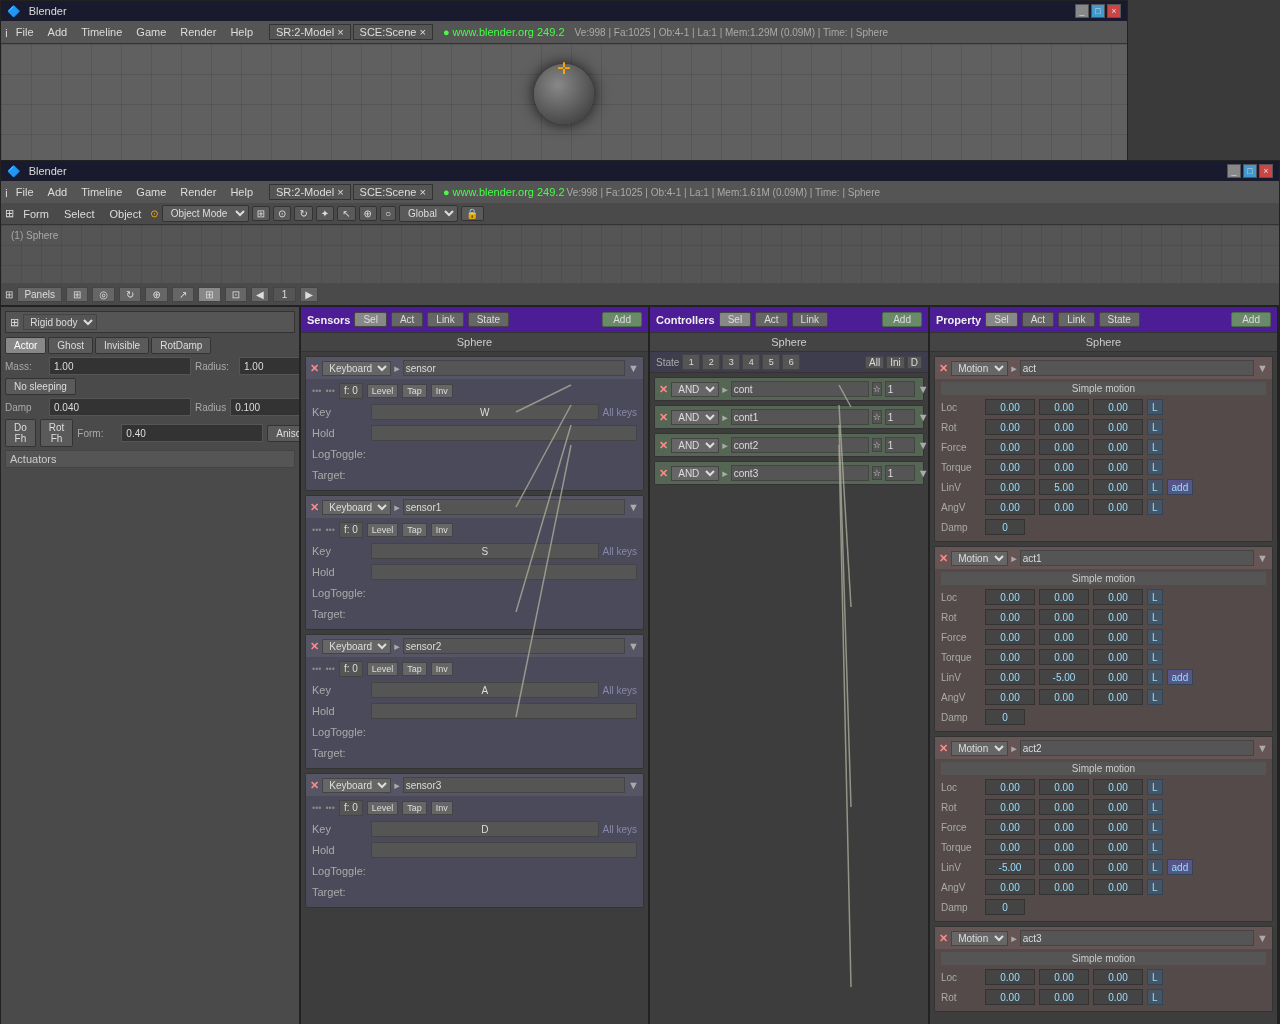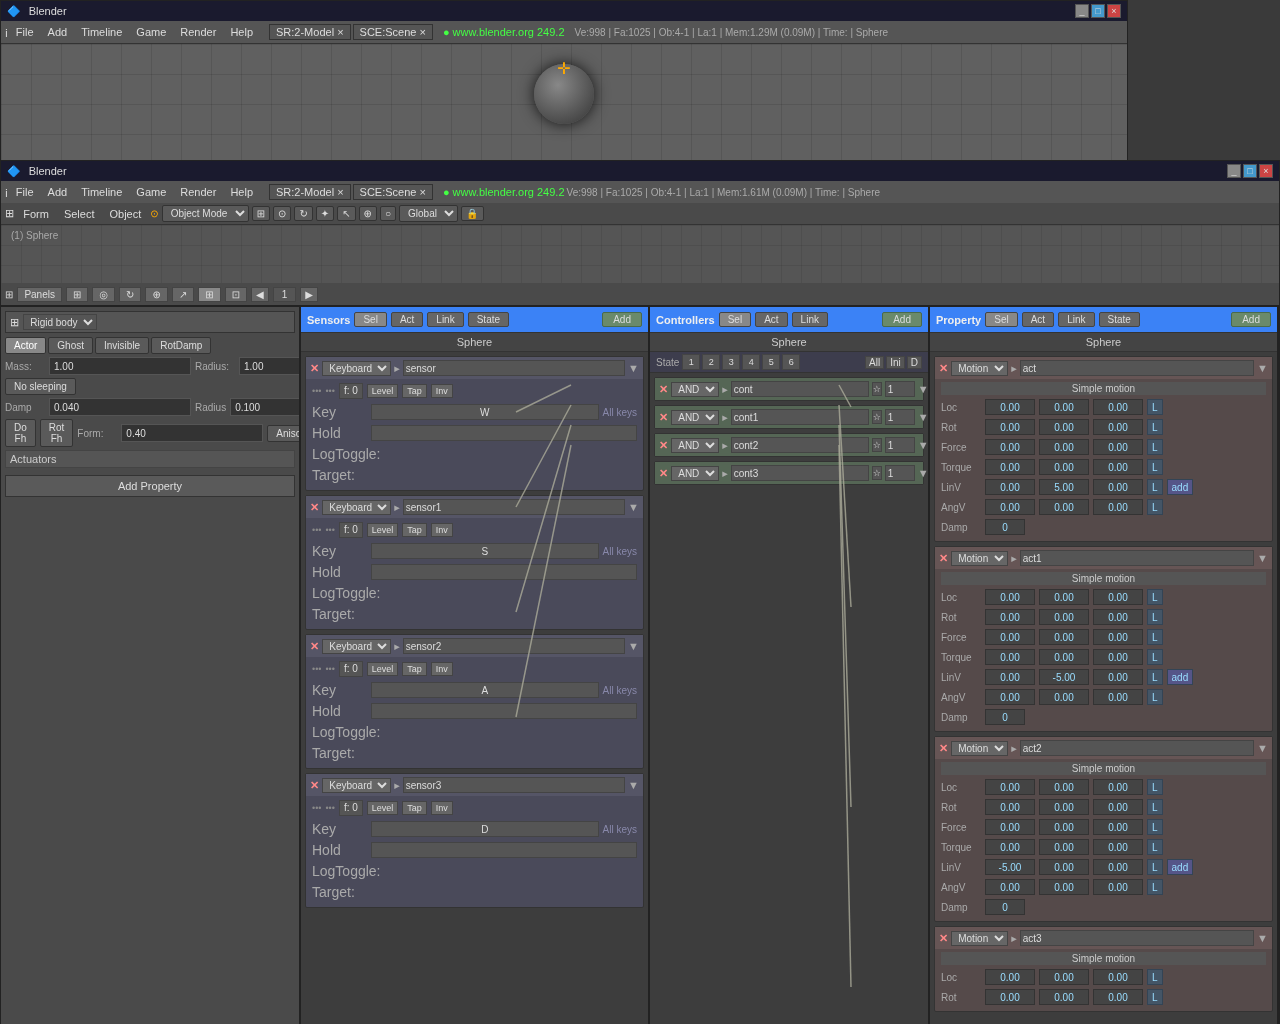--- a/index.html
+++ b/index.html
@@ -184,21 +184,21 @@
 
     .logic-panel {
       flex: 1;
       min-width: 300px;
       border-right: 2px solid #222;
       background: #3d3d3d;
       overflow-y: auto;
     }
     .panel-header {
       height: 26px;
-      background: #3b82f6;
+      background: #4c1d95;
       display: flex;
       align-items: center;
       padding: 0 6px;
       gap: 4px;
       border-bottom: 1px solid #333;
       font-size: 11px;
       font-weight: bold;
       color: #eee;
     }
     .panel-header-btn {
@@ -259,21 +259,21 @@
       border: 1px solid #444;
       color: #ddd;
       font-size: 10px;
       padding: 0 2px;
       height: 16px;
       flex: 1;
     }
     .sensor-expand { color: #aaa; cursor: pointer; }
     .sensor-body { padding: 3px 6px; }
     .sensor-row { display: flex; align-items: center; gap: 4px; margin-bottom: 3px; height: 18px; }
-    .sensor-row-label { color: #aaa; font-size: 14px; min-width: 55px; }
+    .sensor-row-label { color: #aaa; font-size: 11px; min-width: 55px; }
     .sensor-dots { color: #888; font-size: 9px; }
     .sensor-f { background: #555; border: 1px solid #444; color: #ddd; font-size: 10px; padding: 1px 4px; height: 16px; }
     .sensor-toggle-btn {
       padding: 1px 4px;
       background: #666;
       border: 1px solid #444;
       color: #ddd;
       font-size: 9px;
       cursor: pointer;
     }
@@ -597,21 +597,20 @@
         <input class="field-input" type="text" value="0.100" style="">
       </div>
       <div class="field-row">
         <button class="tab-btn">Do Fh</button>
         <button class="tab-btn">Rot Fh</button>
         <span class="field-label">Form:</span>
         <input class="field-input" type="text" value="0.40" style="">
         <button class="tab-btn">Anisotropic</button>
       </div>
       <div class="prop-header-label">Actuators</div>
-      <button class="add-prop-btn">Add Property</button>
     </div>
 
     <div class="logic-panels">
 
       <div class="logic-panel">
         <div class="panel-header">
           <span class="panel-title">Sensors</span>
           <button class="panel-header-btn active">Sel</button>
           <button class="panel-header-btn">Act</button>
           <button class="panel-header-btn">Link</button>

